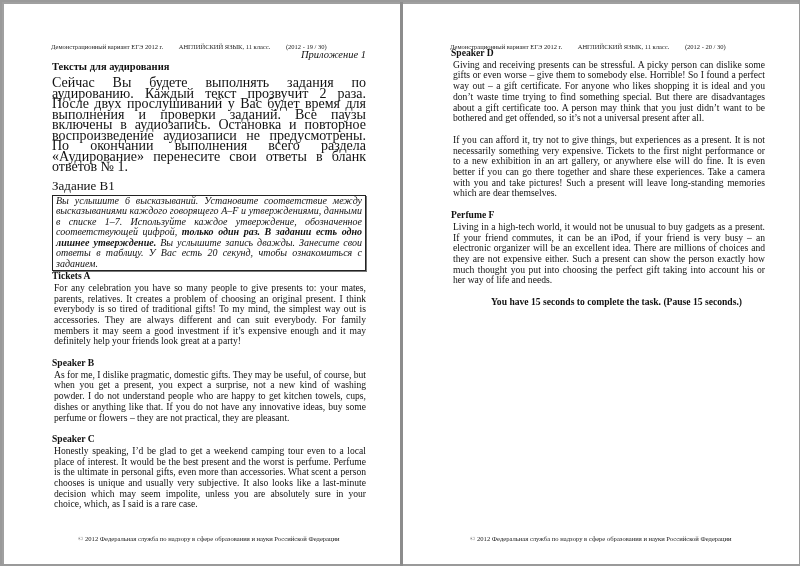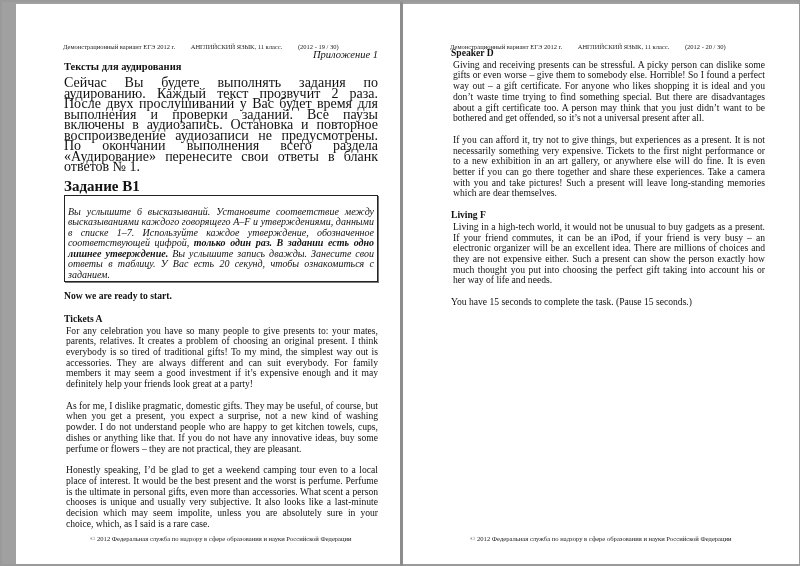--- a/index.html
+++ b/index.html
@@ -12,21 +12,21 @@
   .spread {
     position: absolute; left: 0; top: 0; width: 800px; height: 566px;
     box-sizing: border-box;
     border: 2px solid #9a9a9a;
     background: #a0a0a0;
   }
   .page {
     position: absolute; top: 2px; height: 560px; background: #ffffff;
     box-sizing: border-box;
   }
-  .page.left { left: 14px; width: 396px; }
+  .page.left { left: 2px; width: 396px; }
   .page.right { left: 401px; width: 396px; }
   .divider {
     position: absolute; left: 398px; top: 0; width: 3px; height: 566px;
     background: #8c8c8c;
   }
   .header {
     position: absolute; top: 39px; left: 47px; width: 320px;
     font-size: 6.5px; white-space: nowrap; color: #222;
   }
   .header span { margin-right: 14px; }
@@ -37,33 +37,33 @@
   .left .content { top: 46px; }
   .right .content { top: 44px; }
   .appendix {
     text-align: right; font-style: italic; font-size: 10.5px; margin: 0 0 1px 0;
   }
   .title {
     text-align: left; font-weight: bold; font-size: 10.5px; margin: 0 0 6px 0;
   }
   p { margin: 0; }
   .intro { font-size: 14px; line-height: 10.5px; }
-  .task-label { font-weight: bold; margin: 8px 0 3px 0; font-size: 15px; }
+  .task-label { font-weight: normal; margin: 8px 0 3px 0; font-size: 13px; }
   .task-box {
-    border: 1.5px solid #222; padding: 11px 3px 1px 3px;
+    border: 1.5px solid #222; padding: 0 3px 1px 3px;
     font-style: italic; font-size: 10px; line-height: 10.5px;
     box-shadow: 1px 1px 0 #777;
     margin-left: 0;
   }
   .task-box b { font-weight: bold; }
   .ready { font-weight: bold; margin: 9px 0 12px 0; }
   .speaker { margin-bottom: 11px; }
   .speaker-name { font-weight: bold; margin-bottom: 1px; }
   .speaker-text { padding-left: 2px; }
-  .closing { font-weight: normal; margin-top: 2px; }
+  .closing { font-weight: bold; margin-top: 2px; margin-left: 40px; }
   .footer {
     position: absolute; top: 531px; left: 0; width: 100%;
     text-align: center; font-size: 6.6px; color: #222;
   }
   .left .footer { left: 7px; }
 </style>
 </head>
 <body>
 
 <div class="spread">
@@ -78,30 +78,31 @@
     <div class="content">
       <p class="appendix">Приложение 1</p>
       <p class="title">Тексты для аудирования</p>
       <p class="intro">Сейчас Вы будете выполнять задания по аудированию. Каждый текст прозвучит 2 раза. После двух прослушиваний у Вас будет время для выполнения и проверки заданий. Все паузы включены в аудиозапись. Остановка и повторное воспроизведение аудиозаписи не предусмотрены. По окончании выполнения всего раздела «Аудирование» перенесите свои ответы в бланк ответов № 1.</p>
 
       <p class="task-label">Задание В1</p>
       <div class="task-box">
         <span>Вы услышите 6 высказываний. Установите соответствие между высказываниями каждого говорящего A–F и утверждениями, данными в списке 1–7. Используйте каждое утверждение, обозначенное соответствующей цифрой, </span><b>только один раз. В задании есть одно лишнее утверждение.</b><span> Вы услышите запись дважды. Занесите свои ответы в таблицу. У Вас есть 20 секунд, чтобы ознакомиться с заданием.</span>
       </div>
 
-      <p class="ready">Now we are ready to start.</p>
 
       <div class="speaker">
         <p class="speaker-name">Tickets A</p>
         <p class="speaker-text">For any celebration you have so many people to give presents to: your mates, parents, relatives. It creates a problem of choosing an original present. I think everybody is so tired of traditional gifts! To my mind, the simplest way out is accessories. They are always different and can suit everybody. For family members it may seem a good investment if it’s expensive enough and it may definitely help your friends look great at a party!</p>
       </div>
       <div class="speaker">
+        <p class="speaker-name">Speaker B</p>
         <p class="speaker-text">As for me, I dislike pragmatic, domestic gifts. They may be useful, of course, but when you get a present, you expect a surprise, not a new kind of washing powder. I do not understand people who are happy to get kitchen towels, cups, dishes or anything like that. If you do not have any innovative ideas, buy some perfume or flowers – they are not practical, they are pleasant.</p>
       </div>
       <div class="speaker">
+        <p class="speaker-name">Speaker C</p>
         <p class="speaker-text">Honestly speaking, I’d be glad to get a weekend camping tour even to a local place of interest. It would be the best present and the worst is perfume. Perfume is the ultimate in personal gifts, even more than accessories. What scent a person chooses is unique and usually very subjective. It also looks like a last-minute decision which may seem impolite, unless you are absolutely sure in your choice, which, as I said is a rare case.</p>
       </div>
     </div>
 
     <div class="footer">© 2012 Федеральная служба по надзору в сфере образования и науки Российской Федерации</div>
   </div>
 
   <div class="divider"></div>
 
   <div class="page right">
@@ -113,21 +114,21 @@
 
     <div class="content">
       <div class="speaker">
         <p class="speaker-name">Speaker D</p>
         <p class="speaker-text">Giving and receiving presents can be stressful. A picky person can dislike some gifts or even worse – give them to somebody else. Horrible! So I found a perfect way out – a gift certificate. For anyone who likes shopping it is ideal and you don’t waste time trying to find something special. But there are disadvantages about a gift certificate too. A person may think that you just didn’t want to be bothered and get offended, so it’s not a universal present after all.</p>
       </div>
       <div class="speaker">
         <p class="speaker-text">If you can afford it, try not to give things, but experiences as a present. It is not necessarily something very expensive. Tickets to the first night performance or to a new exhibition in an art gallery, or anywhere else will do fine. It is even better if you can go there together and share these experiences. Take a camera with you and take pictures! Such a present will leave long-standing memories which are dear themselves.</p>
       </div>
       <div class="speaker">
-        <p class="speaker-name">Living F</p>
+        <p class="speaker-name">Perfume F</p>
         <p class="speaker-text">Living in a high-tech world, it would not be unusual to buy gadgets as a present. If your friend commutes, it can be an iPod, if your friend is very busy – an electronic organizer will be an excellent idea. There are millions of choices and they are not expensive either. Such a present can show the person exactly how much thought you put into choosing the perfect gift taking into account his or her way of life and needs.</p>
       </div>
 
       <div>
         <p class="closing">You have 15 seconds to complete the task. (Pause 15 seconds.)</p>
       </div>
     </div>
 
     <div class="footer">© 2012 Федеральная служба по надзору в сфере образования и науки Российской Федерации</div>
   </div>

